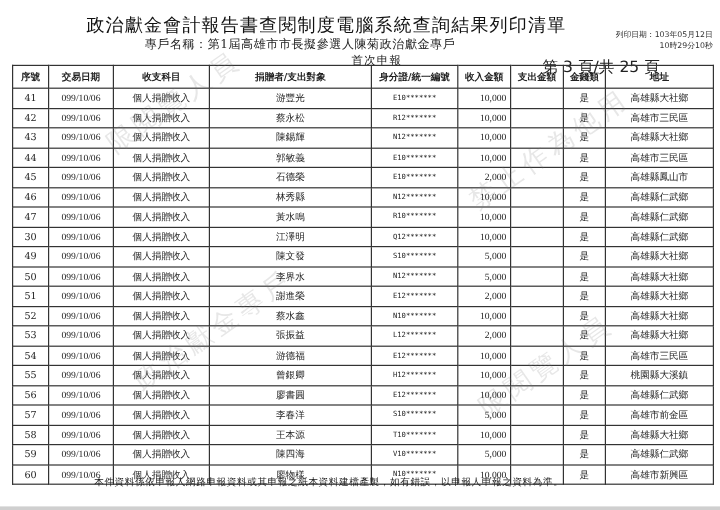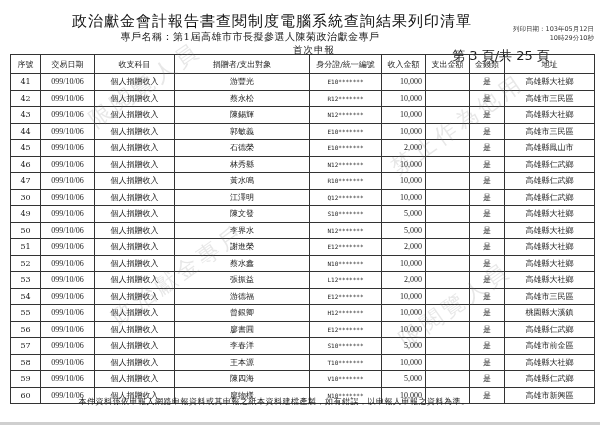--- a/index.html
+++ b/index.html
@@ -28,21 +28,21 @@
     font-size: 13px; color: #222; font-family: "DejaVu Sans", sans-serif;
   }
   table {
     position: absolute; top: 54px; left: 10px; width: 584px;
     border-collapse: collapse; table-layout: fixed; font-size: 8px;
   }
   th, td {
     border: 1px solid #333; height: 15.5px; padding: 0 3px; white-space: nowrap;
     overflow: hidden; color: #222;
   }
-  th { font-weight: normal; font-size: 8px; text-align: center; height: 18px; }
+  th { font-weight: bold; font-size: 8px; text-align: center; height: 18px; }
   table { border: 1.5px solid #222; }
   td.c { text-align: center; }
   td.r { text-align: right; }
   td.l { text-align: center; }
   td.id { font-family: "DejaVu Sans Mono", monospace; font-size: 6px; }
   td.num { font-family: Liberation Serif, serif; font-size: 8px; }
   .footer {
     position: absolute; top: 396px; left: 0; width: 548px; text-align: center;
     font-size: 8px; letter-spacing: 0.5px; color: #222;
   }

